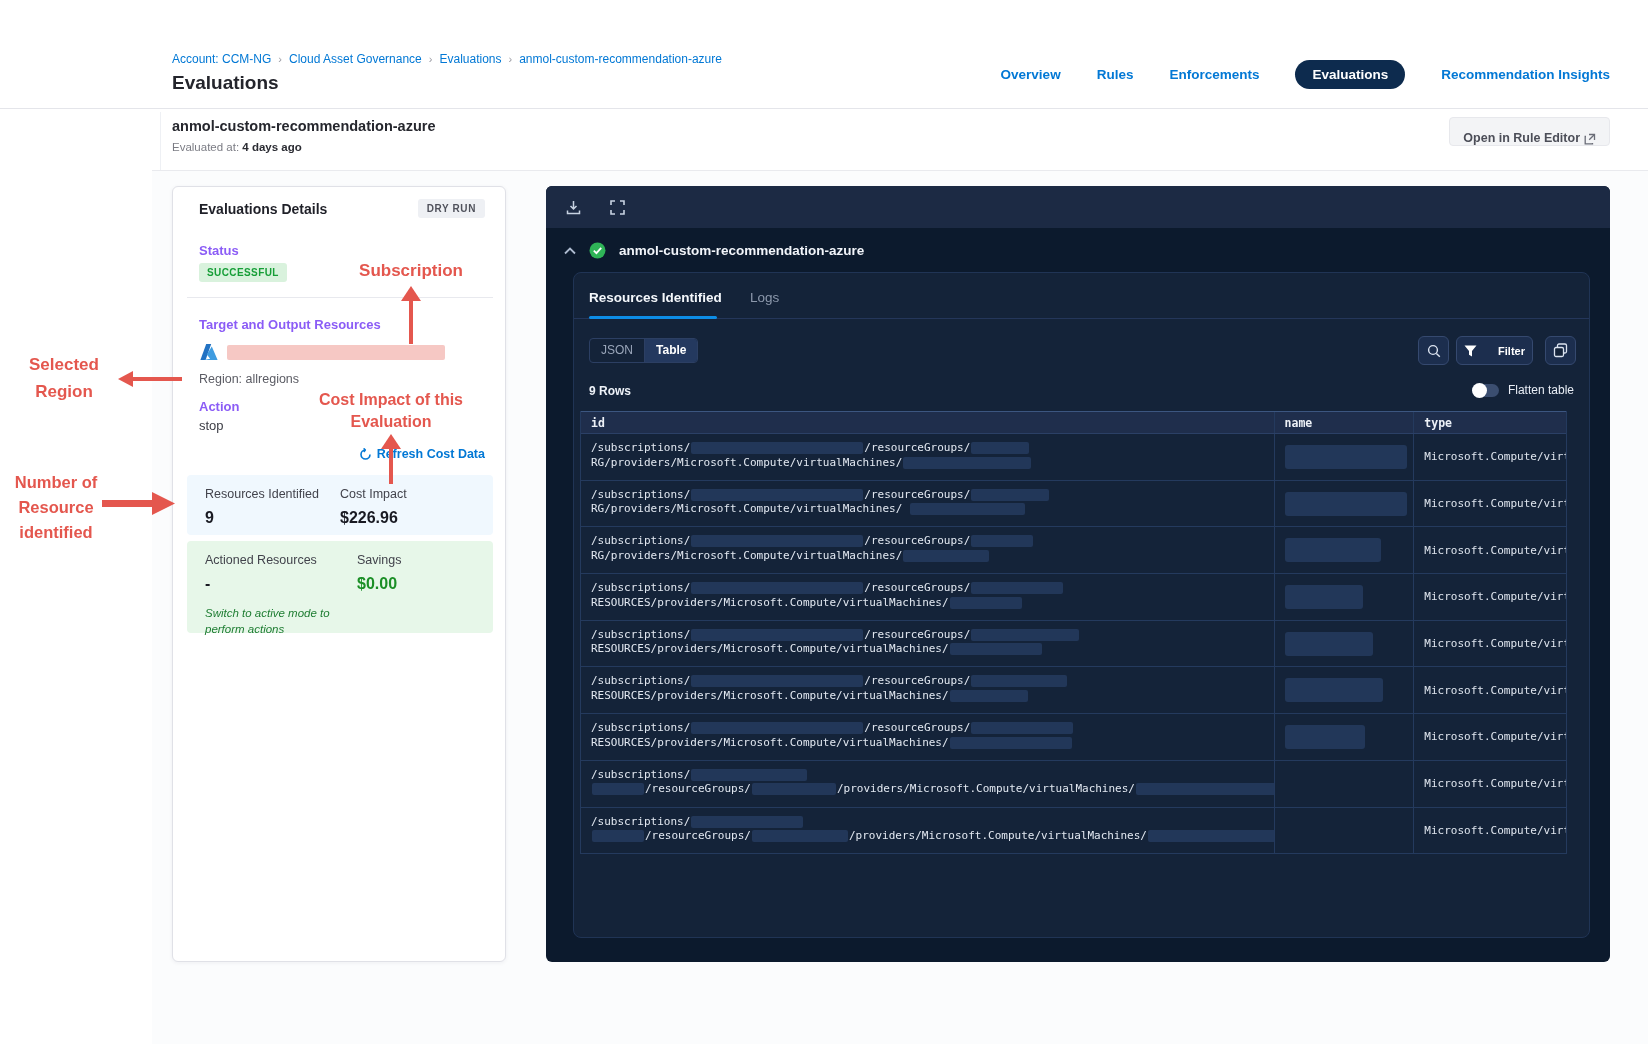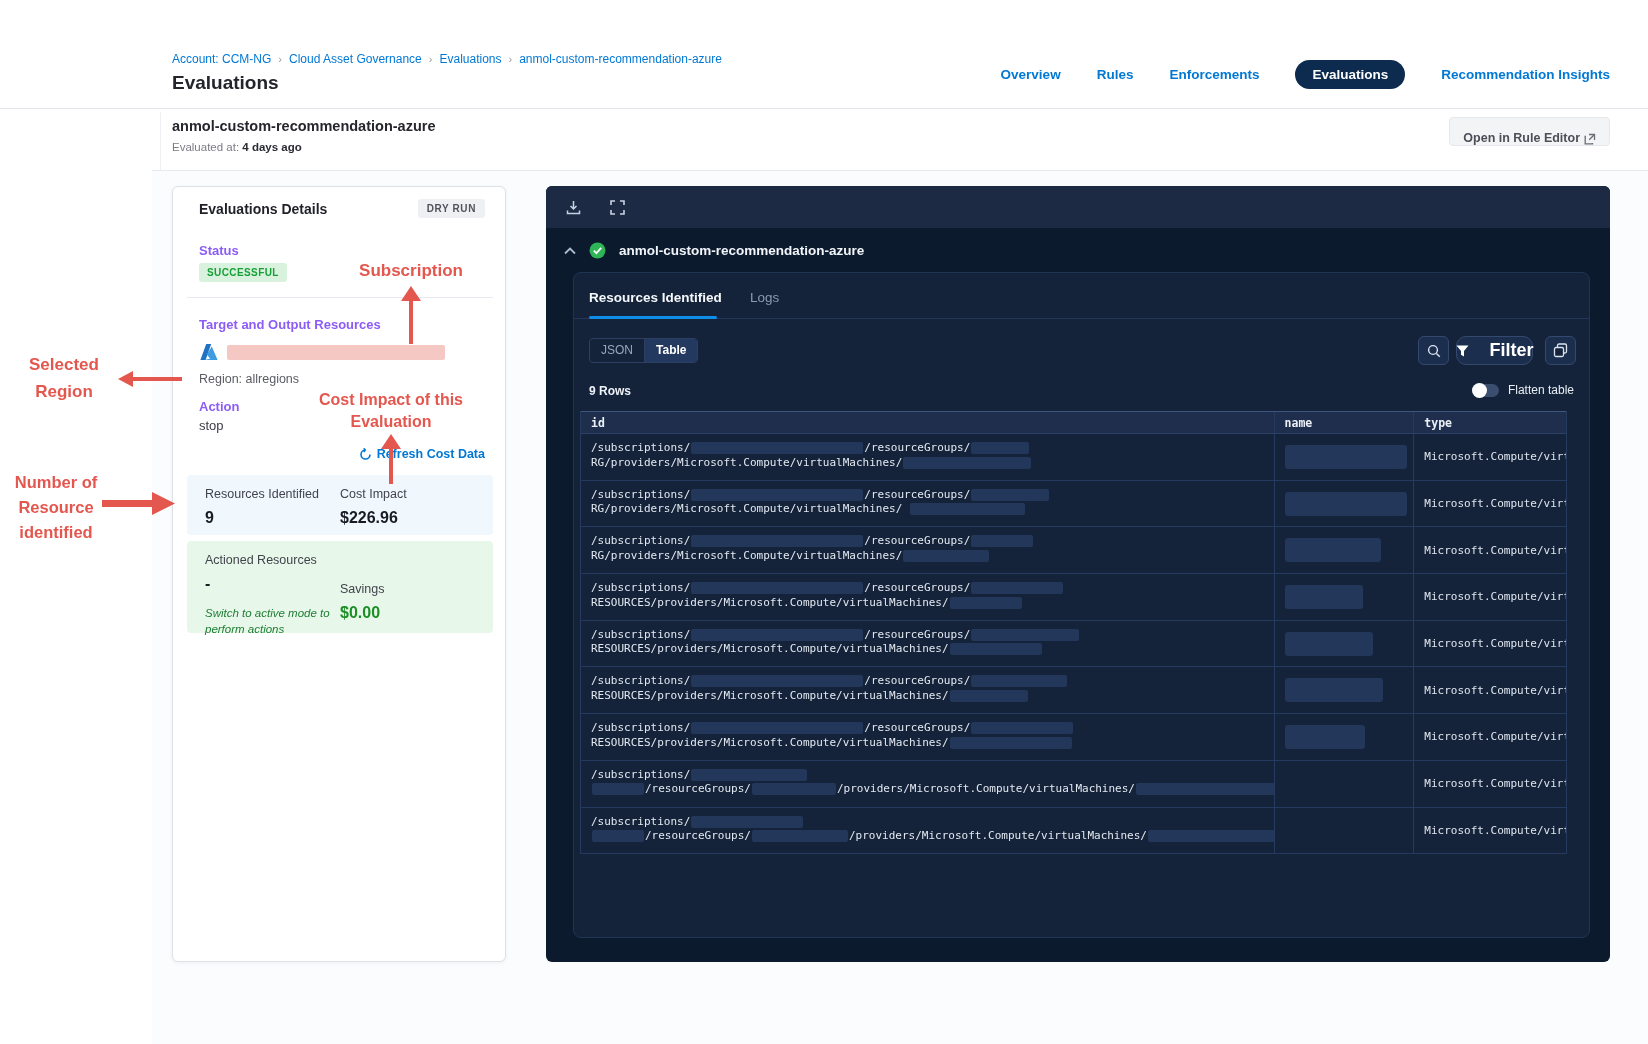--- a/index.html
+++ b/index.html
@@ -81,21 +81,21 @@
   .tab.inactive { color:#8c98ac; }
   .tab-underline { position:absolute; left:15px; top:43px; width:128px; height:3px; background:#0d8de6; border-radius:2px; }
 
   .seg-toggle { position:absolute; left:15px; top:65px; display:flex; border:1px solid #2c3f63; border-radius:4px; overflow:hidden; height:25px; }
   .seg { padding:4px 11px; font-size:12px; color:#9aa6ba; cursor:pointer; }
   .seg.active { background:#24395f; color:#ffffff; font-weight:bold; border-left:1px solid #2c3f63; }
 
   .tool-btn { position:absolute; top:63px; height:29px; background:#1c2e4e; border:1px solid #35496f; border-radius:6px;
       display:flex; align-items:center; justify-content:center; cursor:pointer; }
   .tool-btn.search { right:140px; width:31px; }
-  .tool-btn.filter { right:56px; width:77px; gap:21px; color:#ffffff; font-size:18px; font-weight:bold;border-radius:10px; }
+  .tool-btn.filter { right:56px; width:77px; gap:21px; color:#ffffff; font-size:11px; font-weight:bold; }
   .tool-btn.copy  { right:13px; width:31px; }
 
   .rows-count { position:absolute; left:15px; top:111px; font-size:12px; font-weight:bold; color:#eef2f8; }
   .flatten-wrap { position:absolute; right:15px; top:110px; display:flex; align-items:center; gap:9px; }
   .flatten-switch { position:relative; width:27px; height:13px; background:#3b4e70; border-radius:7px; cursor:pointer; }
   .flatten-switch .knob { position:absolute; left:0px; top:-1px; width:15px; height:15px; background:#ffffff; border-radius:50%; }
   .flatten-label { font-size:12px; color:#e8edf5; }
 
   
   .res-table { position:absolute; left:6px; top:138px; width:987px; border-left:1px solid #243a5e; border-right:1px solid #243a5e;
@@ -201,21 +201,21 @@
         <div class="lbl">Cost Impact</div>
         <div class="val">$226.96</div>
       </div>
     </div>
 
     <div class="stat-box green">
       <div class="stat-col" style="left:18px;">
         <div class="lbl">Actioned Resources</div>
         <div class="val">-</div>
       </div>
-      <div class="stat-col" style="left:153px;margin-top:29px;">
+      <div class="stat-col" style="left:170px;">
         <div class="lbl">Savings</div>
         <div class="val green">$0.00</div>
       </div>
       <div class="switch-note">
         <div>Switch to active mode to</div>
         <div>perform actions</div>
       </div>
     </div>
   </div>
 

